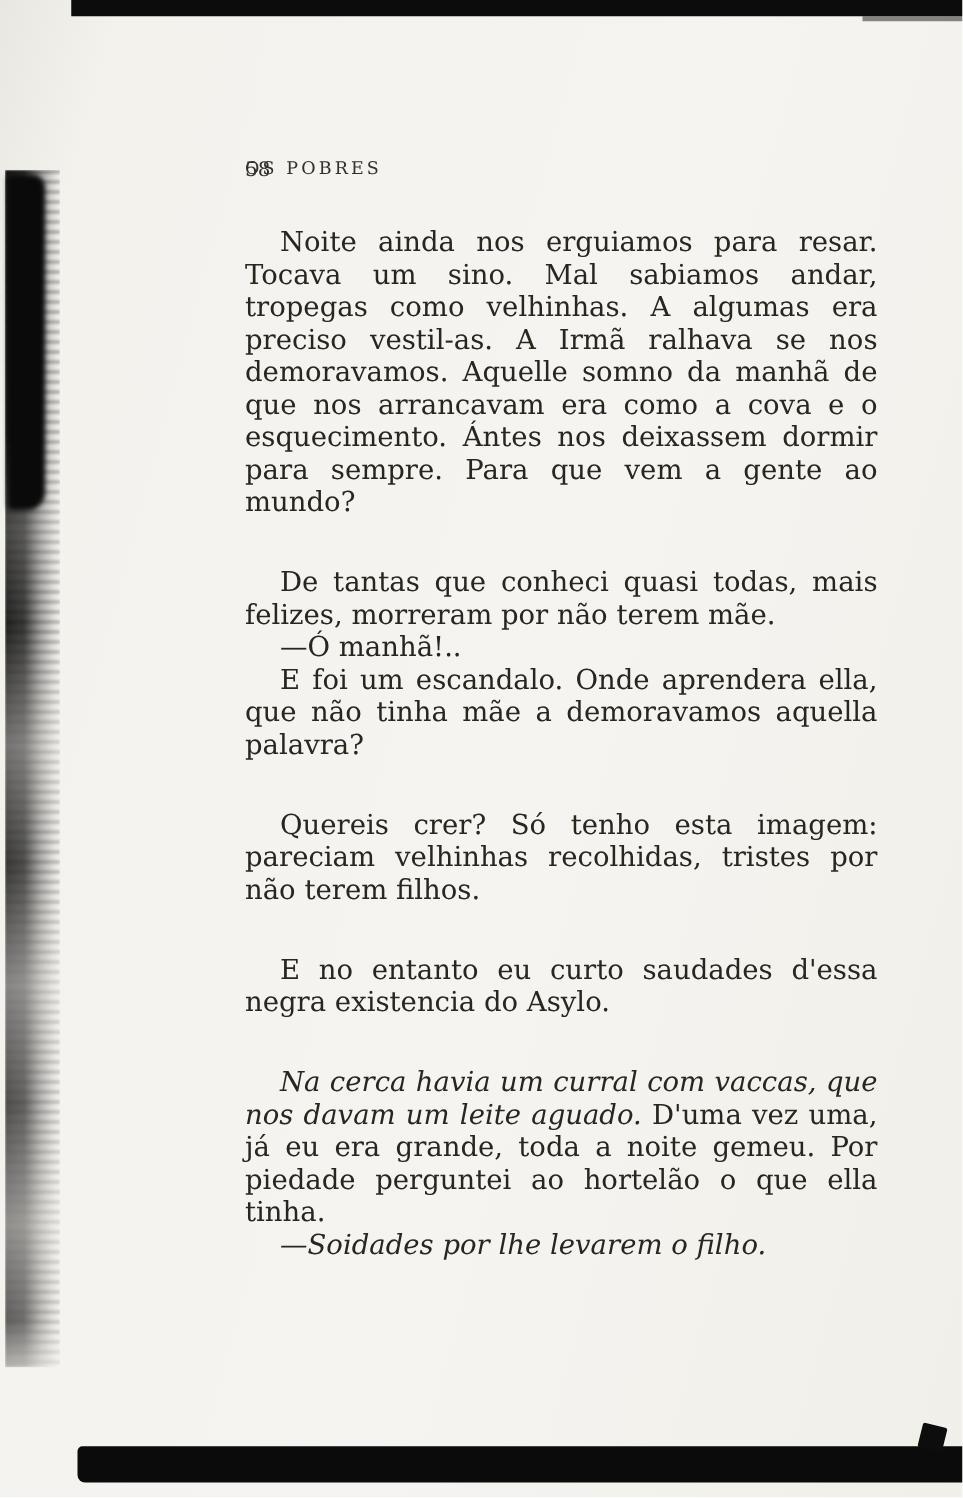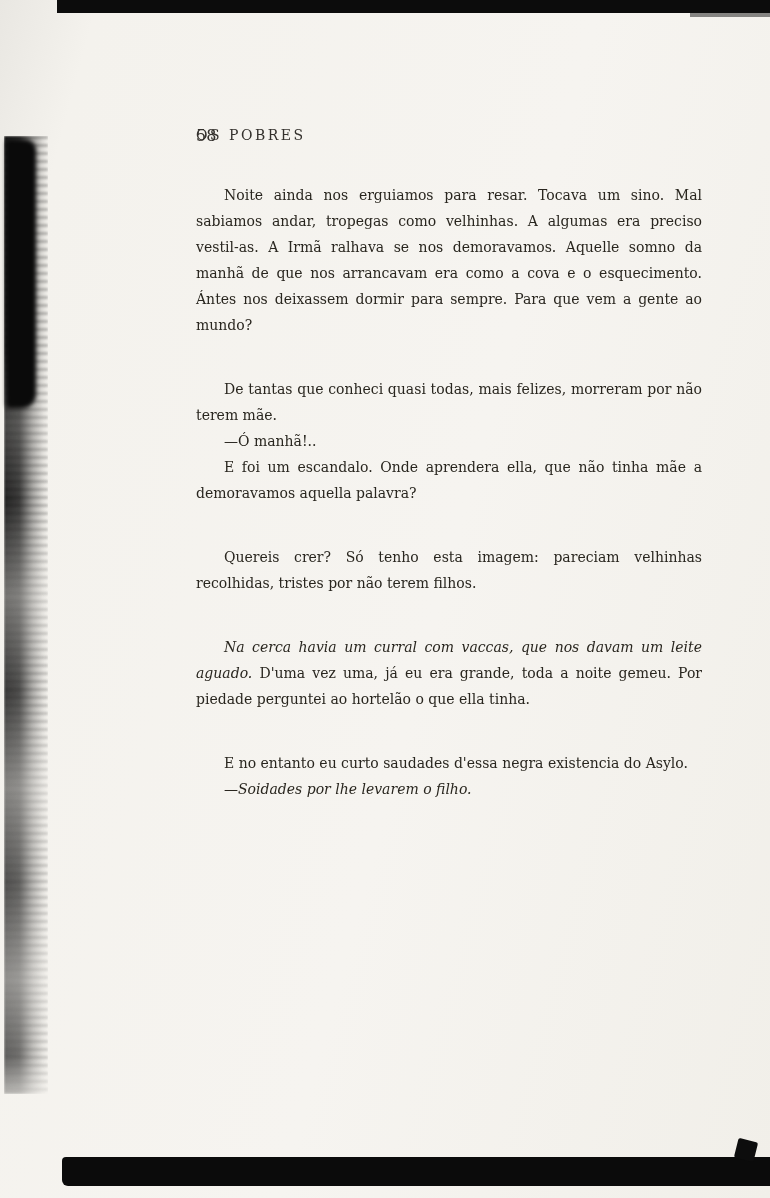--- a/index.html
+++ b/index.html
@@ -113,21 +113,21 @@
     font-size: 14px;
     letter-spacing: 2.5px;
   }
 
   
   .textblock {
     position: absolute;
     left: 196px; top: 182px;
     width: 506px;
     color: #29261f;
-    font-size: 14px;
+    font-size: 22px;
     line-height: 26px;
     text-align: justify;
   }
   .para {
     margin: 0;
     text-indent: 28px;
   }
   .gap {
     margin-top: 38px;
   }
@@ -150,18 +150,18 @@
     <span class="pagenum">58</span>
     <span class="running-title">OS POBRES</span>
   </div>
 
   <div class="textblock">
     <p class="para">Noite ainda nos erguiamos para resar. Tocava um sino. Mal sabiamos andar, tropegas como velhinhas. A algumas era preciso vestil-as. A Irmã ralhava se nos demoravamos. Aquelle somno da manhã de que nos arrancavam era como a cova e o esquecimento. Ántes nos deixassem dormir para sempre. Para que vem a gente ao mundo?</p>
     <p class="para gap">De tantas que conheci quasi todas, mais felizes, morreram por não terem mãe.</p>
     <p class="para">—Ó manhã!..</p>
     <p class="para">E foi um escandalo. Onde aprendera ella, que não tinha mãe a demoravamos aquella palavra?</p>
     <p class="para gap">Quereis crer? Só tenho esta imagem: pareciam velhinhas recolhidas, tristes por não terem filhos.</p>
+    <p class="para gap">E no entanto eu curto saudades d'essa negra existencia do Asylo.</p>
     <p class="para gap"><span class="italic">Na cerca havia um curral com vaccas, que nos davam um leite aguado.</span><span> D'uma vez uma, já eu era grande, toda a noite gemeu. Por piedade perguntei ao hortelão o que ella tinha.</span></p>
-    <p class="para gap">E no entanto eu curto saudades d'essa negra existencia do Asylo.</p>
     <p class="para italic">—Soidades por lhe levarem o filho.</p>
   </div>
 
 </div>
 
 </body></html>

